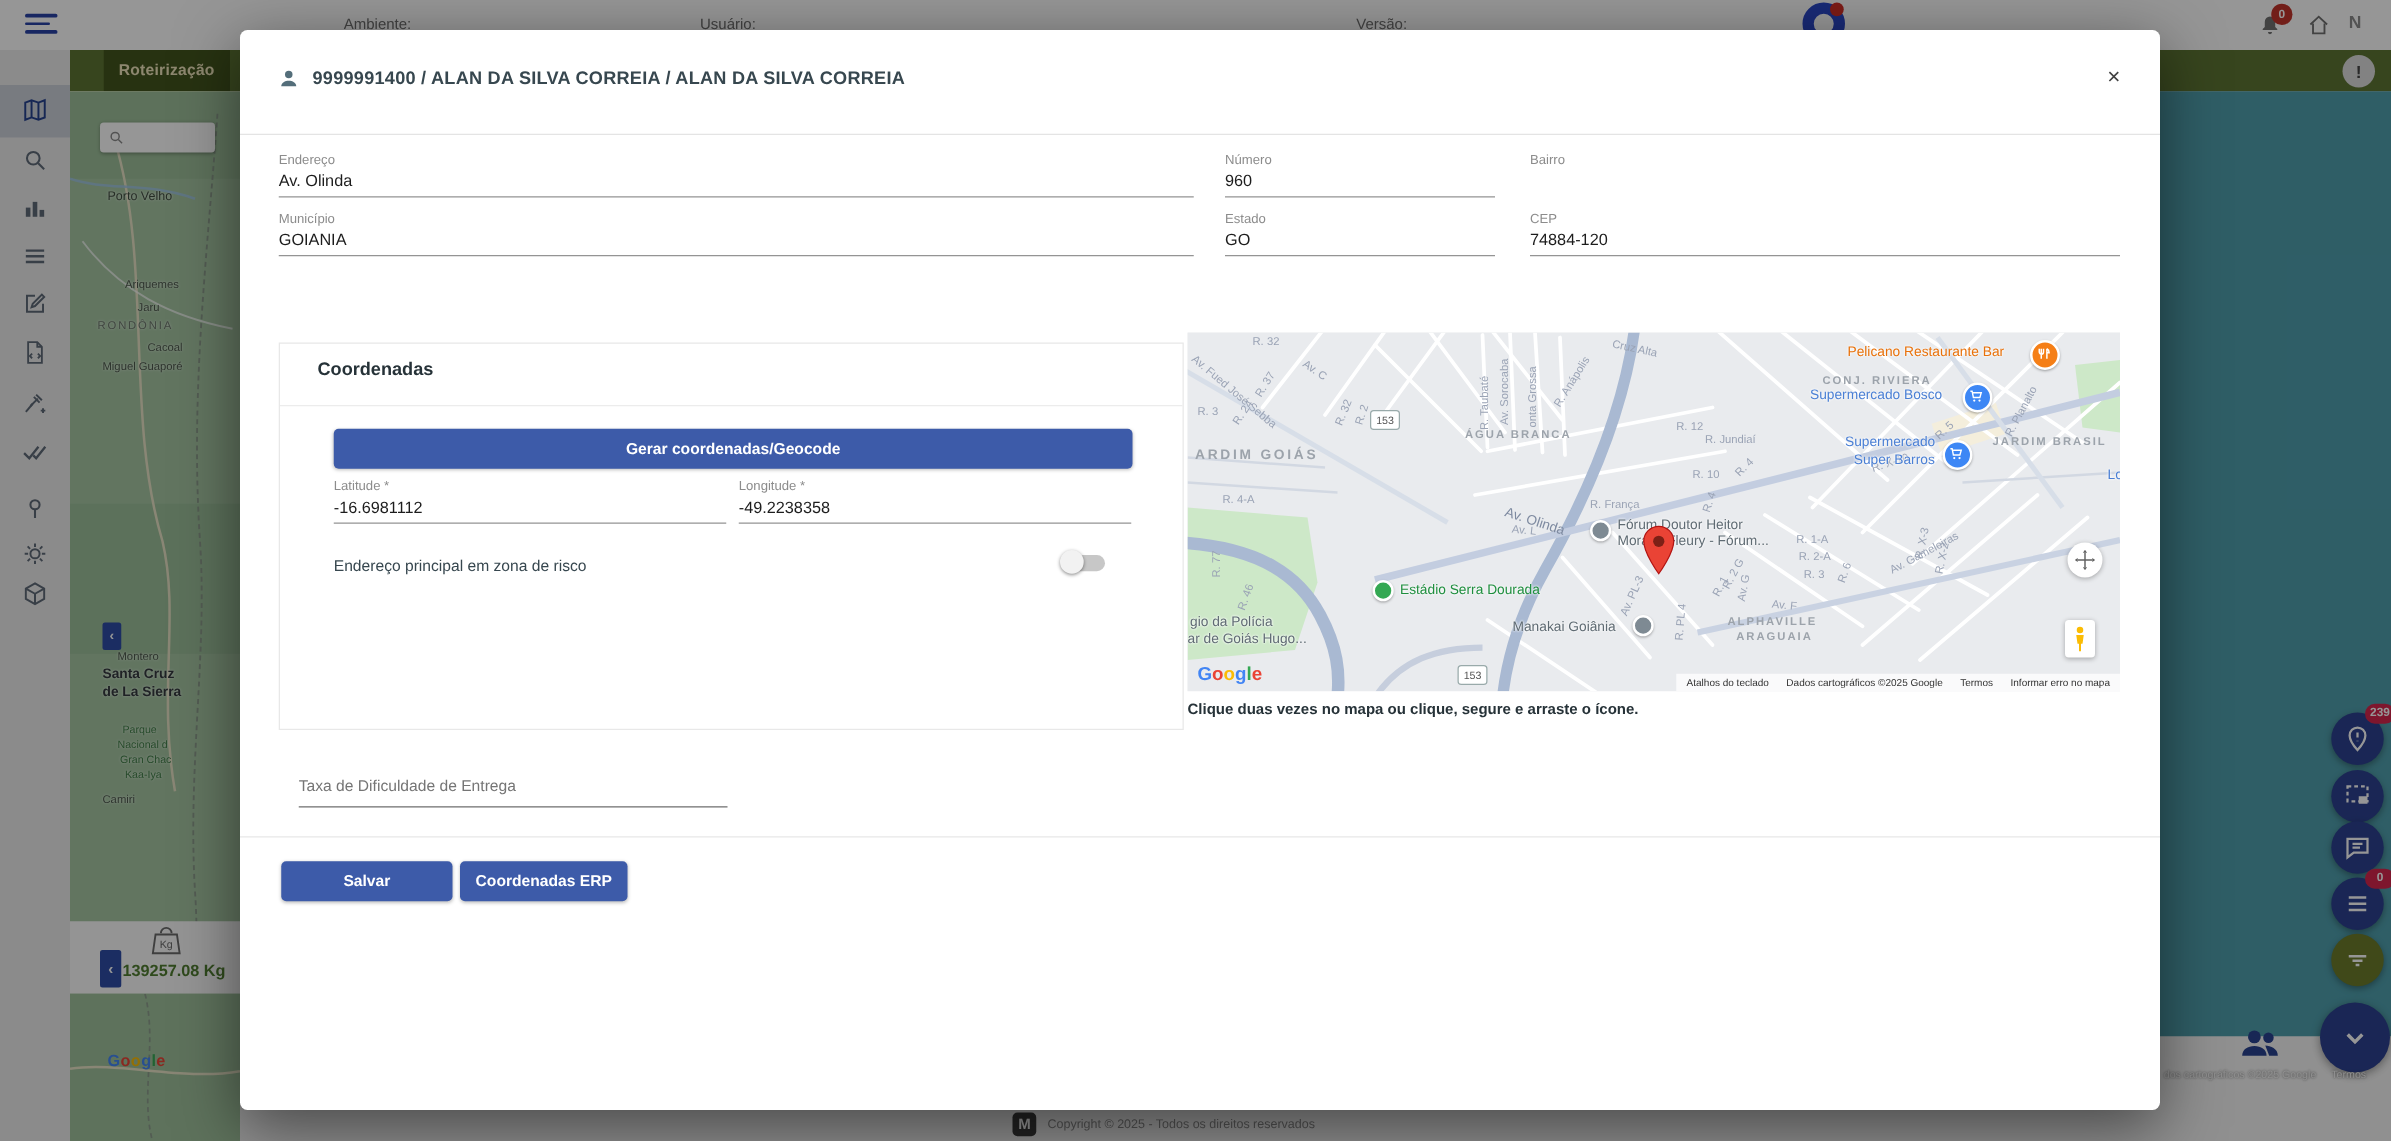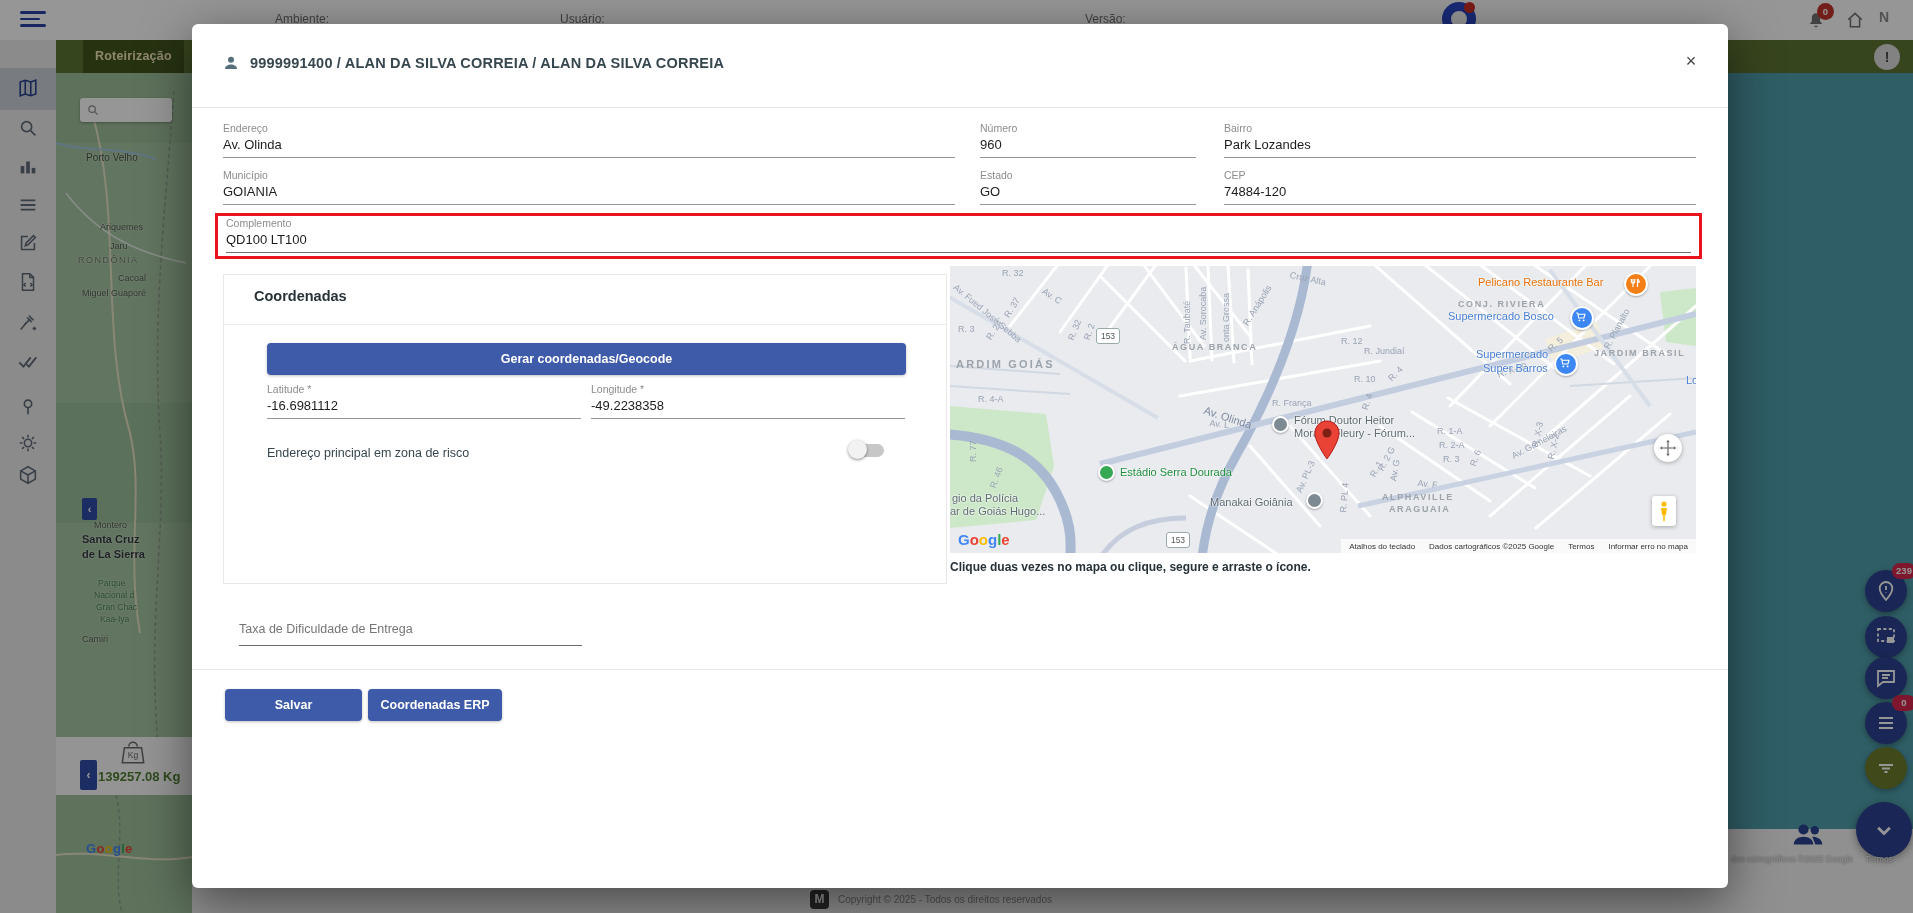--- a/index.html
+++ b/index.html
@@ -338,41 +338,34 @@
     <div class="field" style="left:31px;top:98px;width:732px">
       <div class="lbl">Endereço</div>
       <div class="val">Av. Olinda</div>
     </div>
     <div class="field" style="left:788px;top:98px;width:216px">
       <div class="lbl">Número</div>
       <div class="val">960</div>
     </div>
     <div class="field" style="left:1032px;top:98px;width:472px">
       <div class="lbl">Bairro</div>
-      <div class="val">Park Lozandes</div>
     </div>
     <div class="field" style="left:788px;top:145px;width:216px">
       <div class="lbl">Estado</div>
       <div class="val">GO</div>
     </div>
     <div class="field" style="left:31px;top:145px;width:732px">
       <div class="lbl">Município</div>
       <div class="val">GOIANIA</div>
     </div>
     <div class="field" style="left:1032px;top:145px;width:472px">
       <div class="lbl">CEP</div>
       <div class="val">74884-120</div>
     </div>
 
-    <div class="red-box">
-      <div class="field">
-        <div class="lbl">Complemento</div>
-        <div class="val" style="border-bottom-color:#6E6E6E">QD100 LT100</div>
-      </div>
-    </div>
 
     <div class="coord-card">
       <div class="coord-title">Coordenadas</div>
       <div class="coord-div"></div>
       <div class="btn btn-geocode">Gerar coordenadas/Geocode</div>
       <div class="field" style="left:43px;top:108px;width:314px">
         <div class="lbl">Latitude *</div>
         <div class="val">-16.6981112</div>
       </div>
       <div class="field" style="left:367px;top:108px;width:314px">

